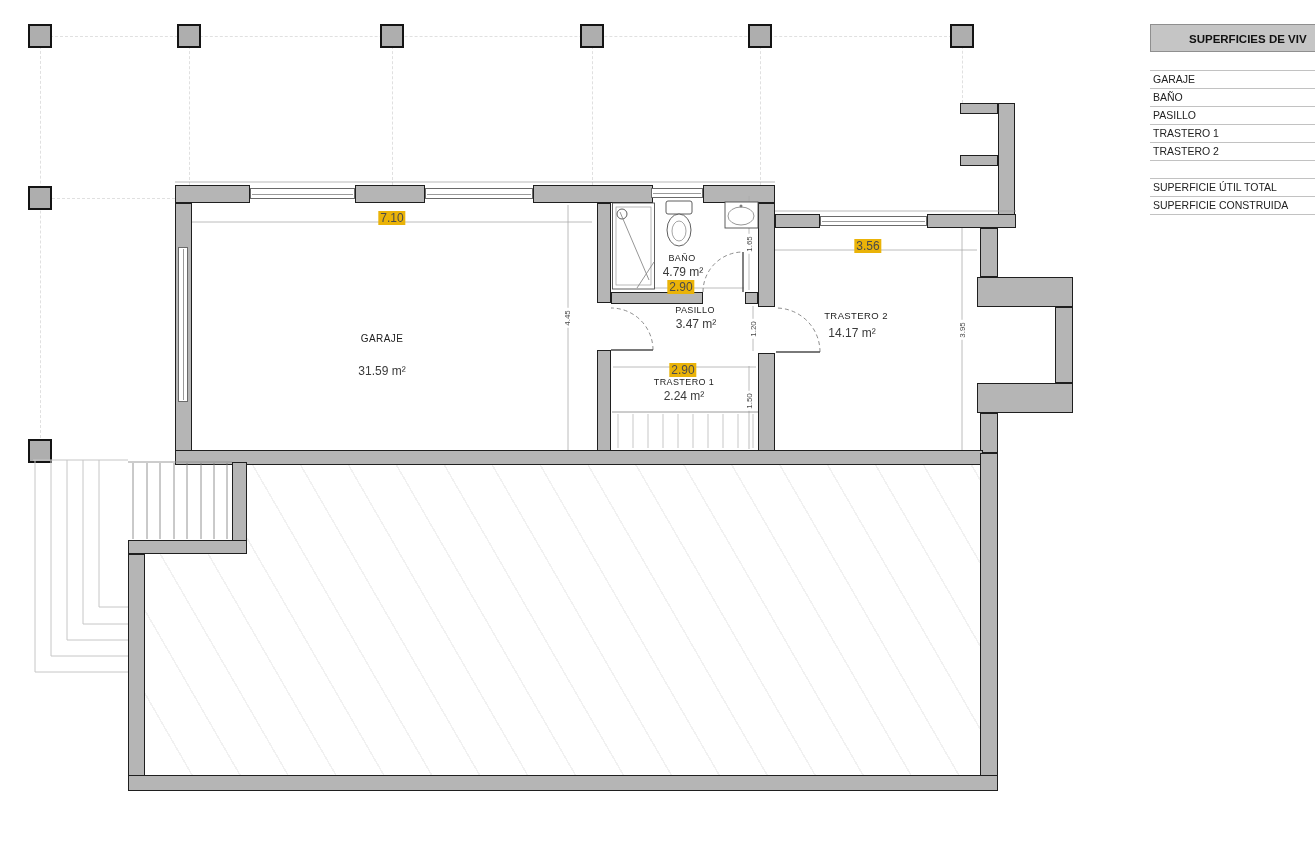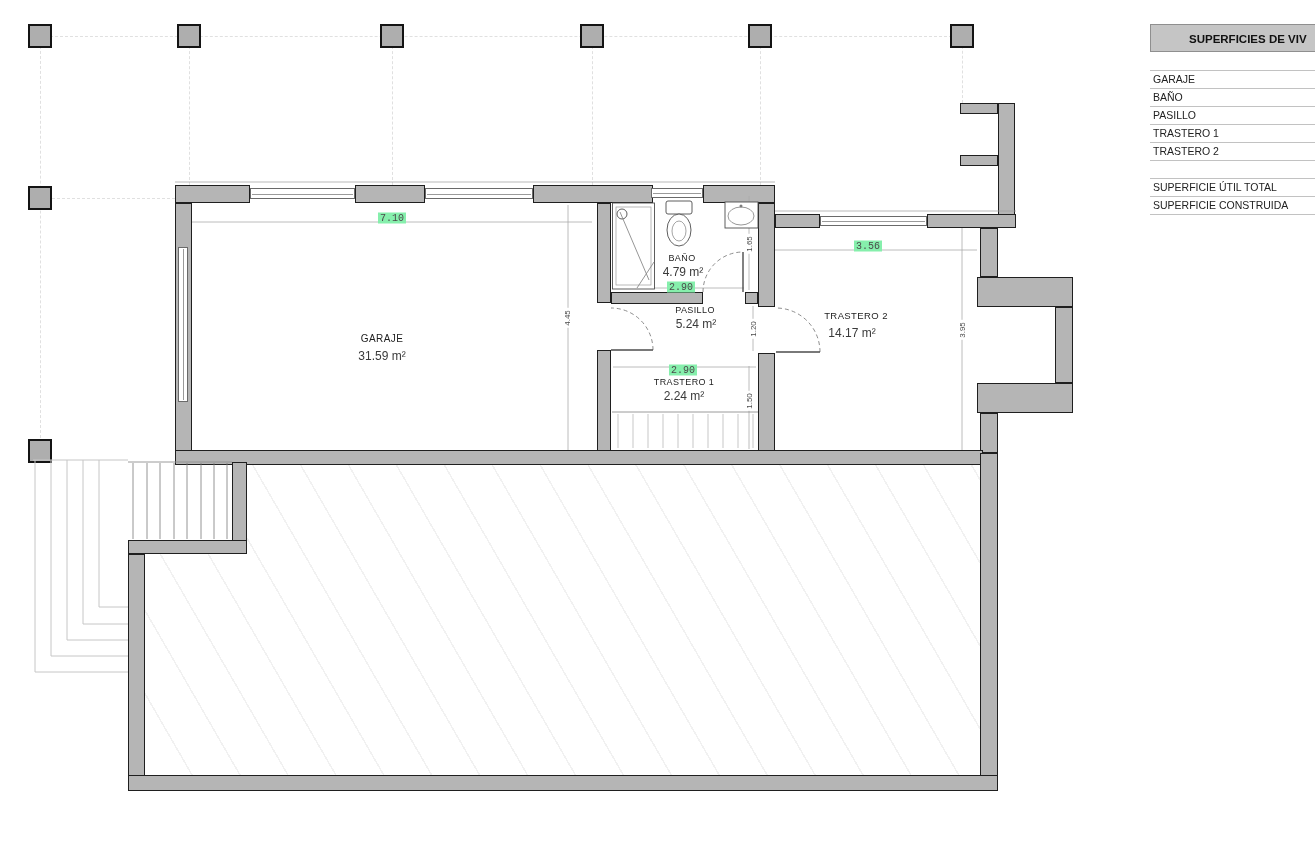--- a/index.html
+++ b/index.html
@@ -22,22 +22,22 @@
   #hatch{position:absolute;left:145px;top:465px;width:835px;height:310px;z-index:2;
          background:repeating-linear-gradient(60deg,transparent 0 40px,rgba(0,0,0,0.055) 40px 41.5px);}
   #stair-block{position:absolute;left:128px;top:462px;width:104px;height:78px;background:#fff;z-index:2;}
   
   #ovl{position:absolute;left:0;top:0;z-index:5;pointer-events:none;}
   
   .lbl{position:absolute;transform:translate(-50%,-50%);font-size:9.5px;color:#1d1d1d;
        letter-spacing:0.4px;white-space:nowrap;z-index:6;}
   .area{position:absolute;transform:translate(-50%,-50%);font-size:12px;color:#3a3a3a;
         white-space:nowrap;z-index:6;}
-  .dim{position:absolute;transform:translate(-50%,-50%);font-size:10px;color:#4a4a4a;
-       background:#86efac;padding:0 2px;white-space:nowrap;z-index:6;font-family:Liberation Mono, monospace;}
+  .dim{position:absolute;transform:translate(-50%,-50%);font-size:12px;color:#4a4a4a;
+       background:#eab308;padding:0 2px;white-space:nowrap;z-index:6;}
   .dimr{position:absolute;transform:translate(-50%,-50%) rotate(-90deg);font-size:8px;color:#4a4a4a;
         background:#fff;padding:0 2px;white-space:nowrap;z-index:6;}
   
   #table{position:absolute;left:1150px;top:24px;width:220px;z-index:7;}
   #table .hdr{height:28px;line-height:28px;background:#c5c5c5;border:1px solid #8f8f8f;
               box-sizing:border-box;font-weight:bold;font-size:11.5px;color:#111;
               padding-left:38px;white-space:nowrap;overflow:hidden;}
   #table .gap1{height:18px;}
   #table .row{height:17px;line-height:17px;font-size:10.5px;color:#222;border-bottom:1px solid #c2c2c2;
               padding-left:3px;white-space:nowrap;}
@@ -185,27 +185,27 @@
       <path d="M51 460 V656 H128"></path>
       <path d="M67 460 V640 H128"></path>
       <path d="M83 460 V624 H128"></path>
       <path d="M99 460 V607 H128"></path>
     </g>
   </svg>
 
   <span class="dim" style="left:392px;top:218px;">7.10</span>
   <span class="dimr" style="left:567px;top:318px;">4.45</span>
   <span class="lbl" style="left:382px;top:338px;font-size:10px;">GARAJE</span>
-  <span class="area" style="left:382px;top:356px;">31.59 m²</span>
+  <span class="area" style="left:382px;top:371px;">31.59 m²</span>
   <span class="lbl" style="left:682px;top:258px;font-size:9px;">BAÑO</span>
   <span class="area" style="left:683px;top:272px;">4.79 m²</span>
   <span class="dim" style="left:681px;top:287px;">2.90</span>
   <span class="dimr" style="left:749px;top:244px;">1.65</span>
   <span class="lbl" style="left:695px;top:310px;font-size:9px;">PASILLO</span>
-  <span class="area" style="left:696px;top:324px;">5.24 m²</span>
+  <span class="area" style="left:696px;top:324px;">3.47 m²</span>
   <span class="dimr" style="left:753px;top:329px;">1.20</span>
   <span class="dim" style="left:683px;top:370px;">2.90</span>
   <span class="lbl" style="left:684px;top:382px;font-size:9px;">TRASTERO 1</span>
   <span class="area" style="left:684px;top:396px;">2.24 m²</span>
   <span class="dimr" style="left:749px;top:401px;">1.50</span>
   <span class="lbl" style="left:856px;top:315px;font-size:9.5px;">TRASTERO 2</span>
   <span class="area" style="left:852px;top:333px;">14.17 m²</span>
   <span class="dim" style="left:868px;top:246px;">3.56</span>
   <span class="dimr" style="left:962px;top:330px;">3.95</span>
 

